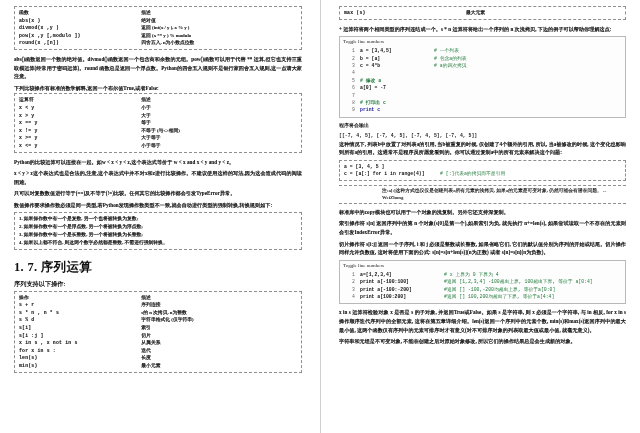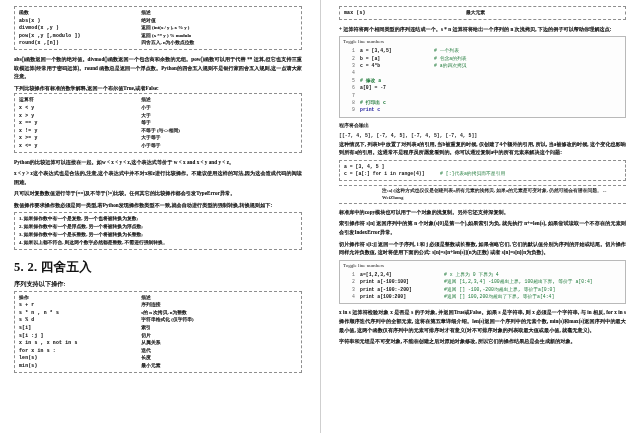--- a/index.html
+++ b/index.html
@@ -258,22 +258,22 @@
     <p class="para">数值操作要求操作数必须是同一类型,若Python发现操作数类型不一致,就会自动进行类型的强制转换,转换规则如下:</p>
 
     <div class="rulebox">
       <div class="rule">1. 如果操作数中有一个是复数, 另一个也将被转换为复数;</div>
       <div class="rule">2. 如果操作数中有一个是浮点数, 另一个将被转换为浮点数;</div>
       <div class="rule">3. 如果操作数中有一个是长整数, 另一个将被转换为长整数;</div>
       <div class="rule">4. 如果以上都不符合, 则这两个数字必然都是整数, 不需进行强制转换。</div>
     </div>
 
     <h2 class="sec">
-      <span>5. 2.</span>
-      <span>四舍五入</span>
+      <span>1. 7.</span>
+      <span>序列运算</span>
     </h2>
     <div class="subhead">序列支持以下操作:</div>
 
     <div class="tbl">
       <div class="tbl-row head">
         <div class="c1">操作</div>
         <div class="c2">描述</div>
       </div>
       <div class="tbl-row">
         <div class="c1">s + r</div>

